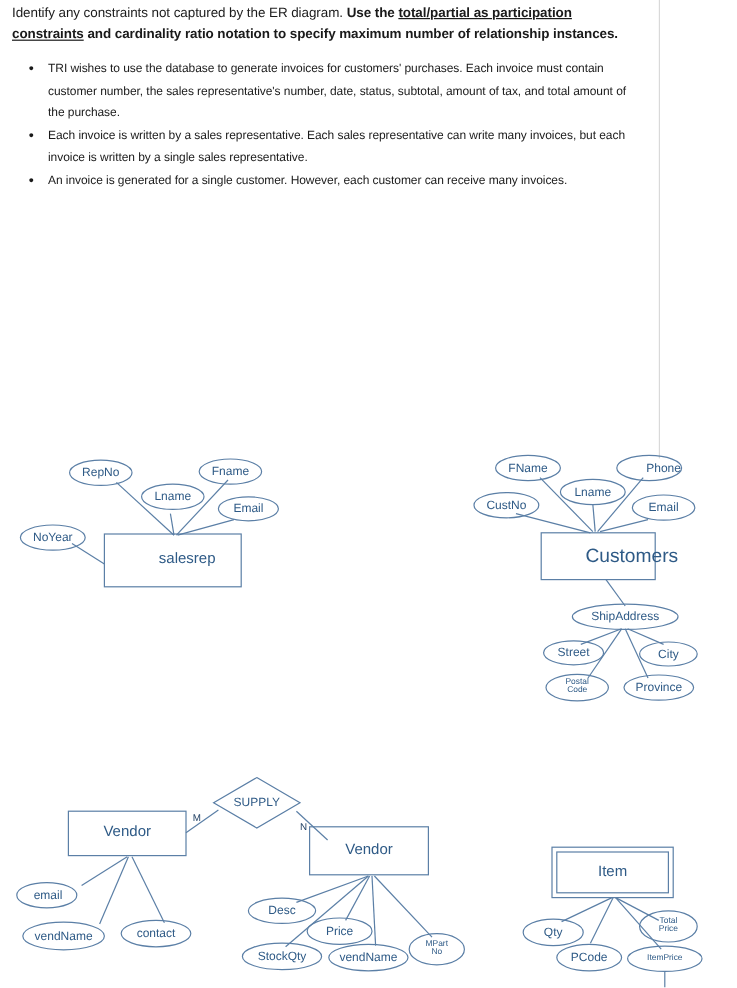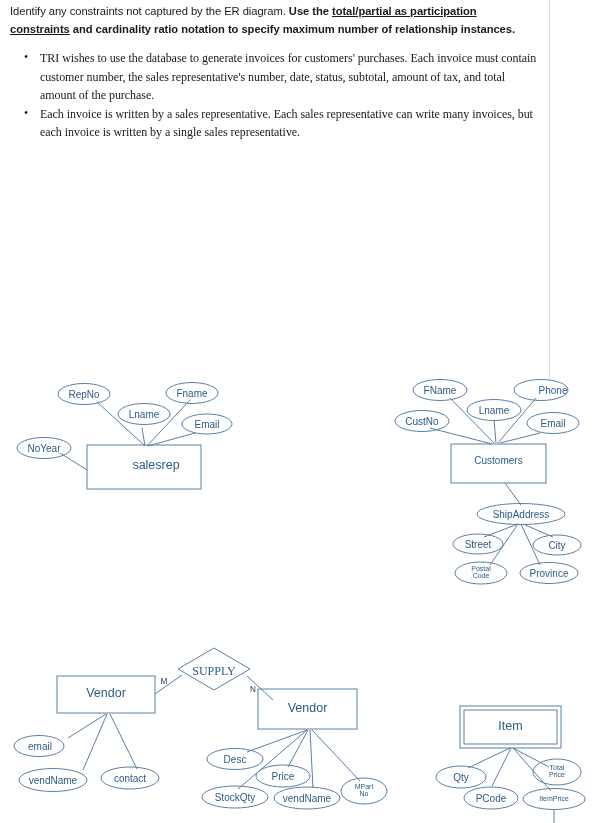--- a/index.html
+++ b/index.html
@@ -31,27 +31,26 @@
   }
   .b { font-weight: bold; }
   .bu { font-weight: bold; text-decoration: underline; }
 
   ul.bullets {
     margin: 0;
     padding: 0 0 0 20px;
     list-style: none;
   }
   ul.bullets li {
-    font-size: 12px;
+    font-size: 10px;
     line-height: 18.3px;
     margin: 0 0 0.5px 0;
     position: relative;
     padding-left: 10px;
     letter-spacing: -0.05px;
-    font-family: Liberation Serif, serif;
   }
   ul.bullets li::before {
     content: "\2022";
     position: absolute;
     left: -6px;
     top: -1px;
     font-size: 12px;
   }
 
   
@@ -80,34 +79,35 @@
     color: #2e5a86;
     font-family: "Liberation Sans", sans-serif;
     text-align: center;
     white-space: pre-line;
     line-height: 1.02;
     pointer-events: none;
   }
   .attr-label { font-size: 10px; }
   .attr-label.sm { font-size: 7px; }
   .entity-label { font-size: 12.5px; }
-  .entity-label.big { font-size: 10px; }
-  .rel-label { font-size: 12px; font-family: Liberation Serif, serif; }
+  .entity-label.big { font-size: 16px; padding-left: 28px; }
+  .rel-label { font-size: 10px; }
   .card-label { font-size: 8.2px; color: #1f3f63; }
 </style>
 </head>
 <body>
 
 <div id="prose">
   <p class="para"><span>Identify any constraints not captured by the ER diagram. </span><span class="b">Use the </span><span class="bu">total/partial as participation constraints</span><span class="b"> and cardinality ratio notation to specify maximum number of relationship instances.</span></p>
 
 
   <ul class="bullets">
     <li>TRI wishes to use the database to generate invoices for customers' purchases. Each invoice must contain customer number, the sales representative's number, date, status, subtotal, amount of tax, and total amount of the purchase.</li>
     <li>Each invoice is written by a sales representative. Each sales representative can write many invoices, but each invoice is written by a single sales representative.</li>
+    <li>An invoice is generated for a single customer. However, each customer can receive many invoices.</li>
   </ul>
 </div>
 
 <div id="page-divider"></div>
 
 <div id="er-canvas">
   <svg width="614" height="823" viewBox="0 0 614 823" xmlns="http://www.w3.org/2000/svg">
     <g fill="none" stroke="#5b7fa6" stroke-width="1">
 
       <line x1="97" y1="402" x2="145" y2="446"></line>

